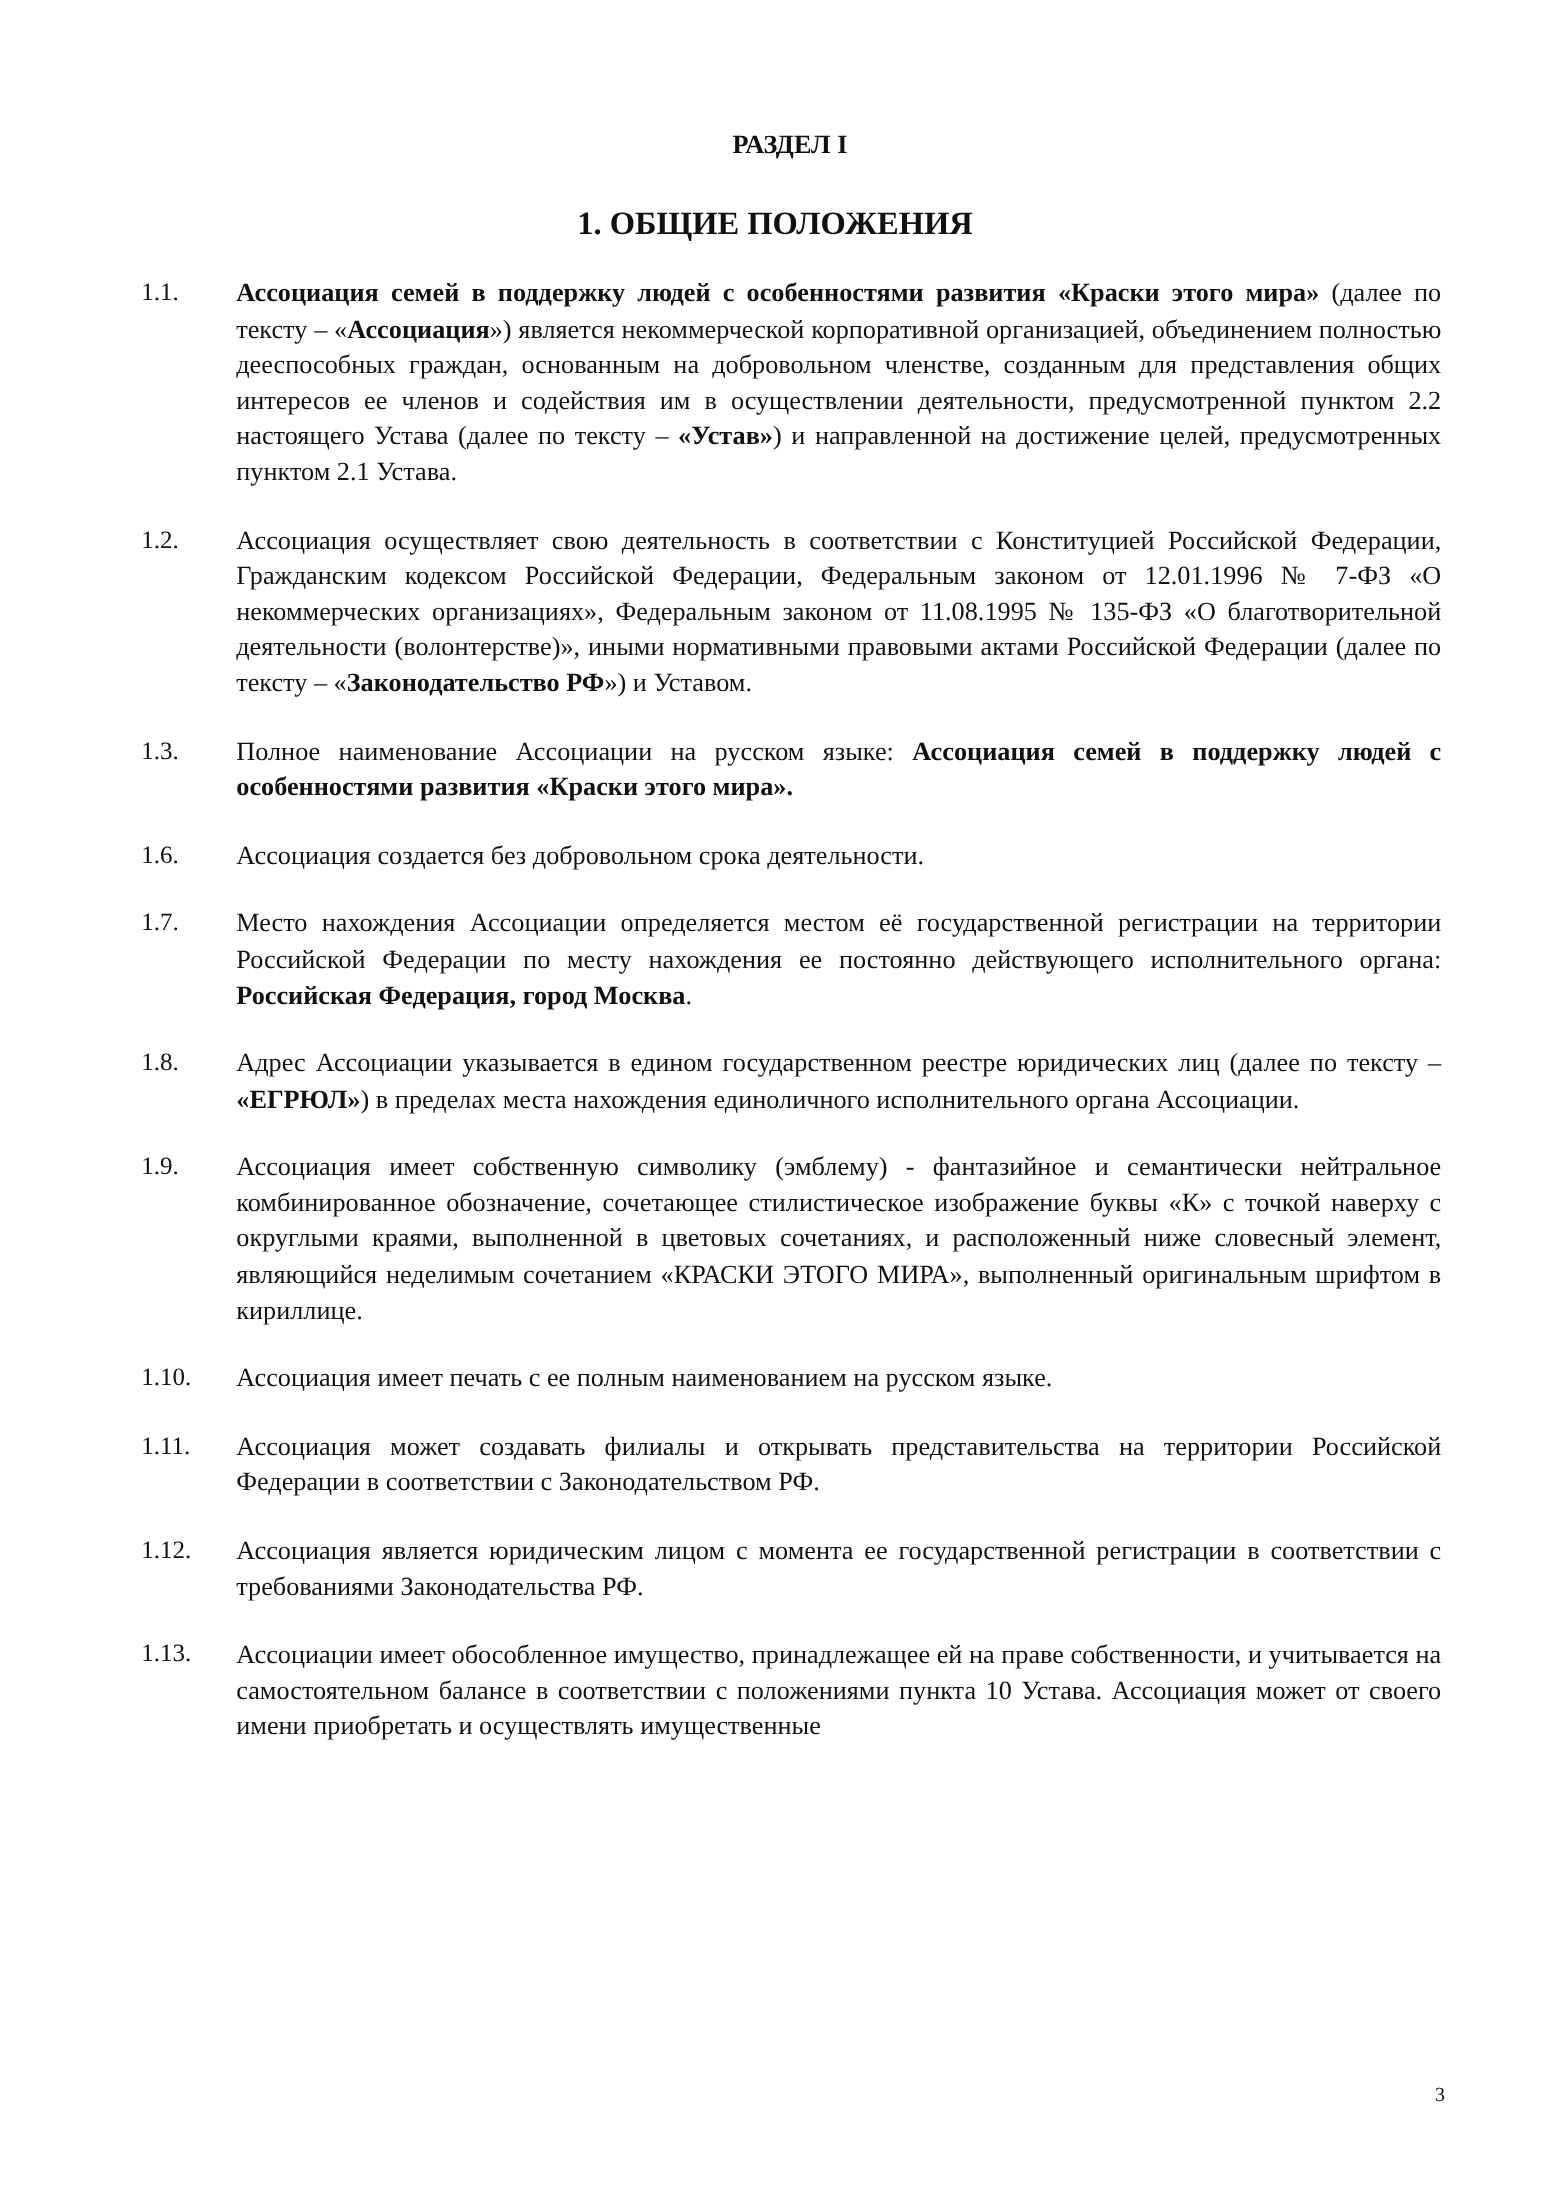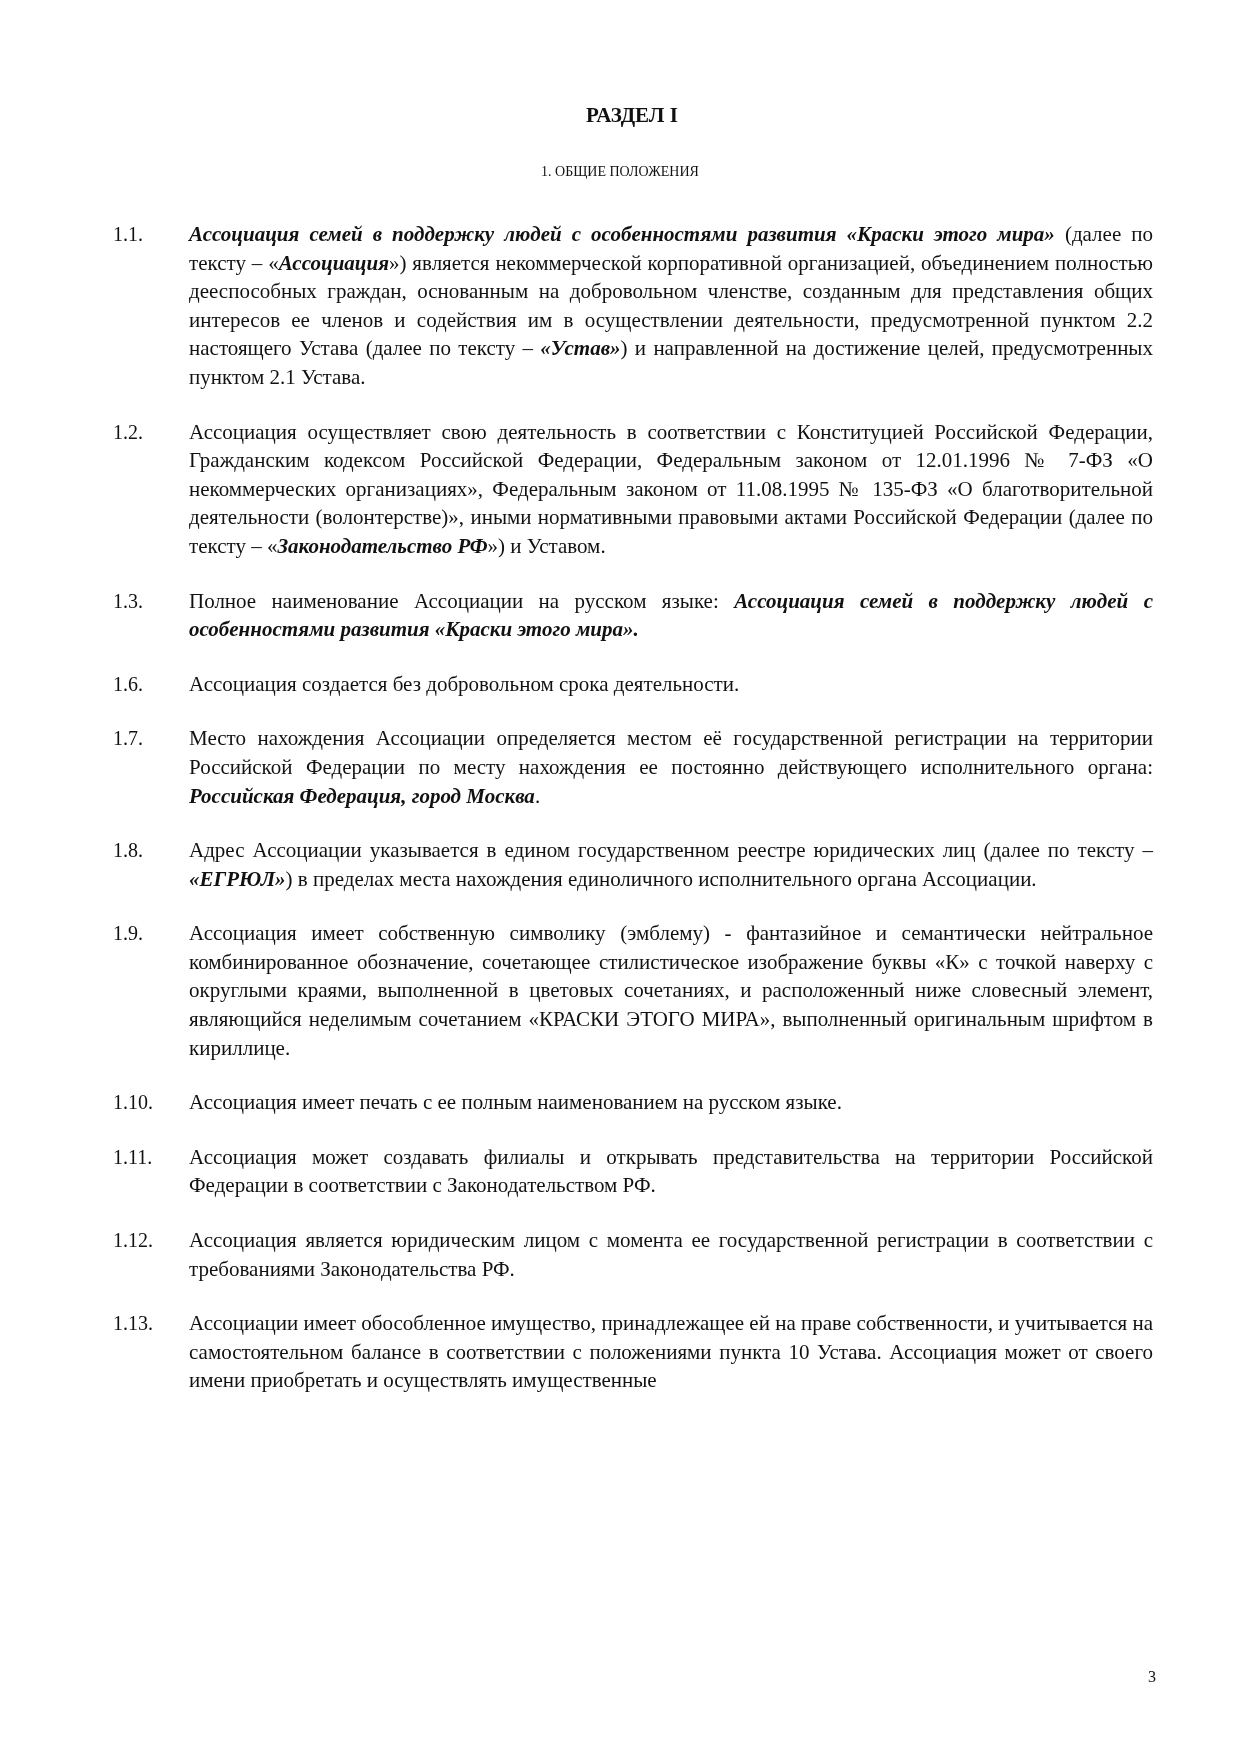--- a/index.html
+++ b/index.html
@@ -2,27 +2,27 @@
 <html><head>
 <meta charset="utf-8">
 <style>
   html, body { margin: 0; padding: 0; background: #ffffff; }
   body { width: 1240px; height: 1750px; position: relative; overflow: hidden;
          font-family: "Liberation Serif", "DejaVu Serif", serif; color: #111111; }
   .page { position: absolute; left: 0; top: 0; width: 1240px; height: 1750px; }
   .section-title { position: absolute; top: 103px; left: 12px; width: 1240px; text-align: center;
                    font-weight: bold; font-size: 21px; }
   .chapter-title { position: absolute; top: 164px; left: 0; width: 1240px; text-align: center;
-                   font-weight: normal; font-size: 14px; }
+                   font-weight: bold; font-size: 26px; }
   .clauses { position: absolute; top: 220px; left: 113px; width: 1040px; }
   .clause { display: flex; align-items: flex-start; margin-bottom: 26px; }
   .num { width: 76px; flex: 0 0 76px; font-size: 20px; line-height: 28.6px; }
   .text { flex: 1; font-size: 21px; line-height: 28.6px; text-align: justify; }
-  .text b { font-weight: bold; font-style: italic; }
-  .text .bi { font-weight: bold; font-style: italic; }
+  .text b { font-weight: bold; }
+  .text .bi { font-weight: bold; }
   .page-number { position: absolute; top: 1668px; left: 1148px; font-size: 16px; }
 </style>
 </head>
 <body>
 
 <div class="page">
   <div class="section-title">РАЗДЕЛ I</div>
   <div class="chapter-title">1. ОБЩИЕ ПОЛОЖЕНИЯ</div>
   <div class="clauses" id="clauses">
       <div class="clause">

